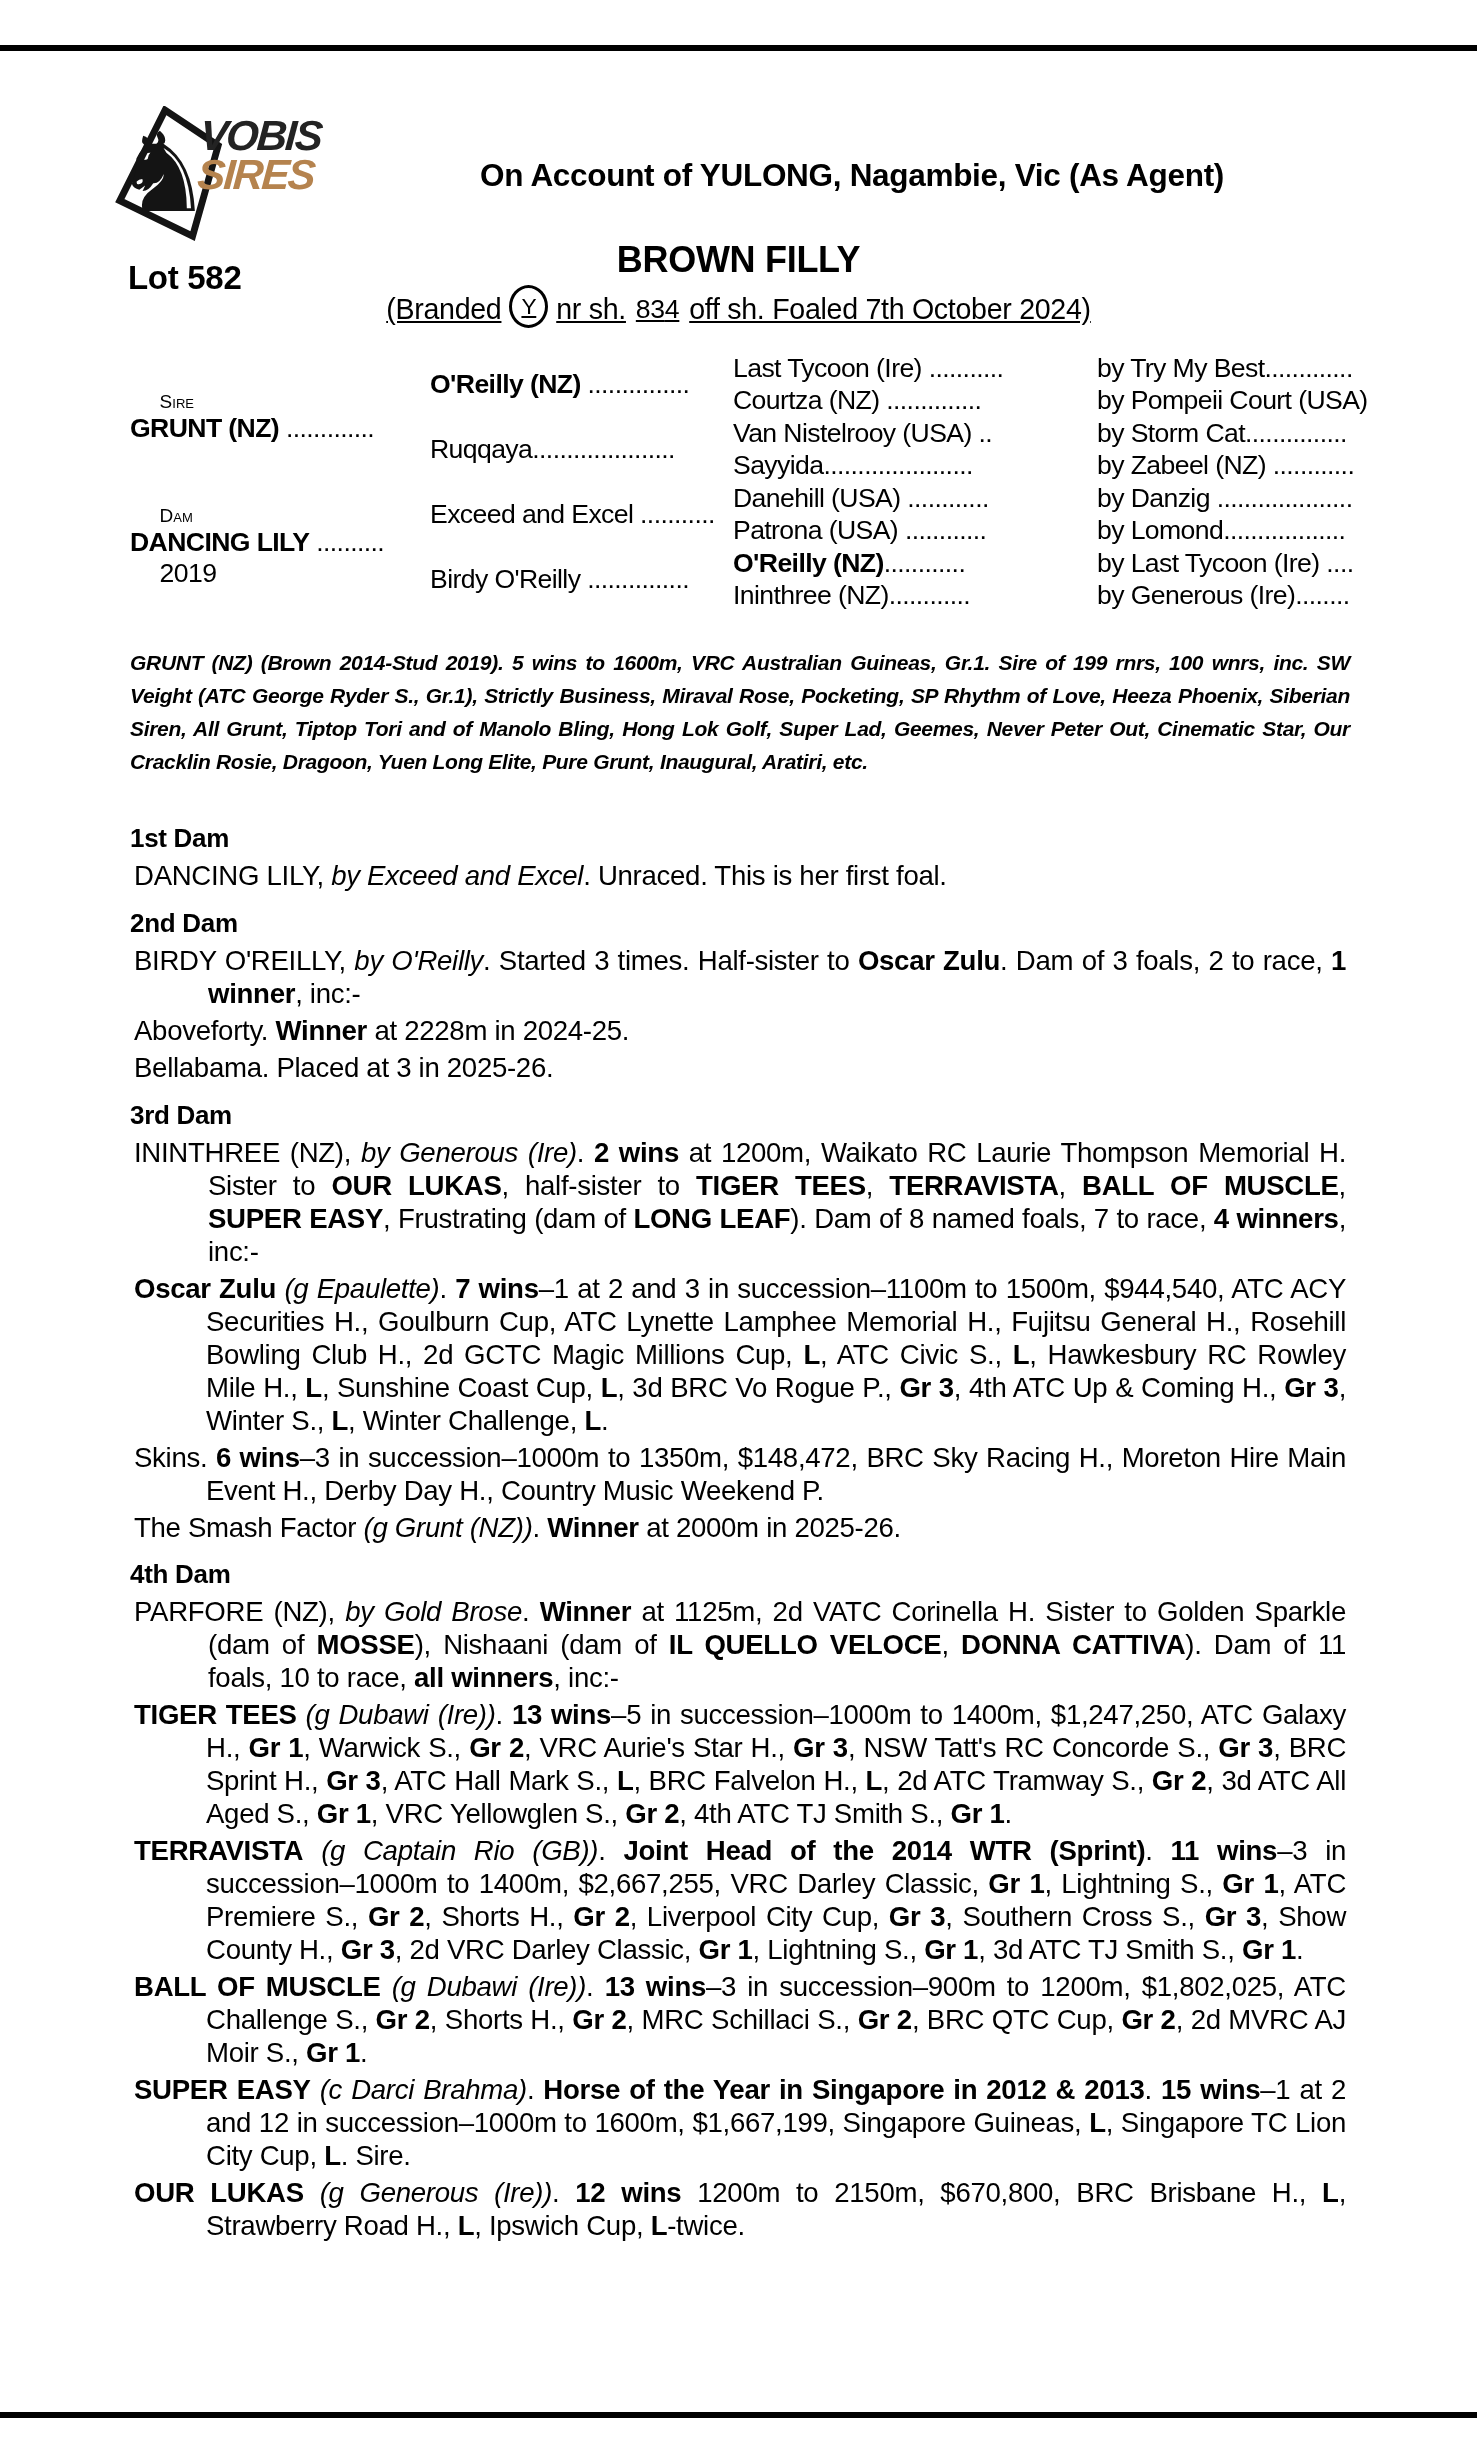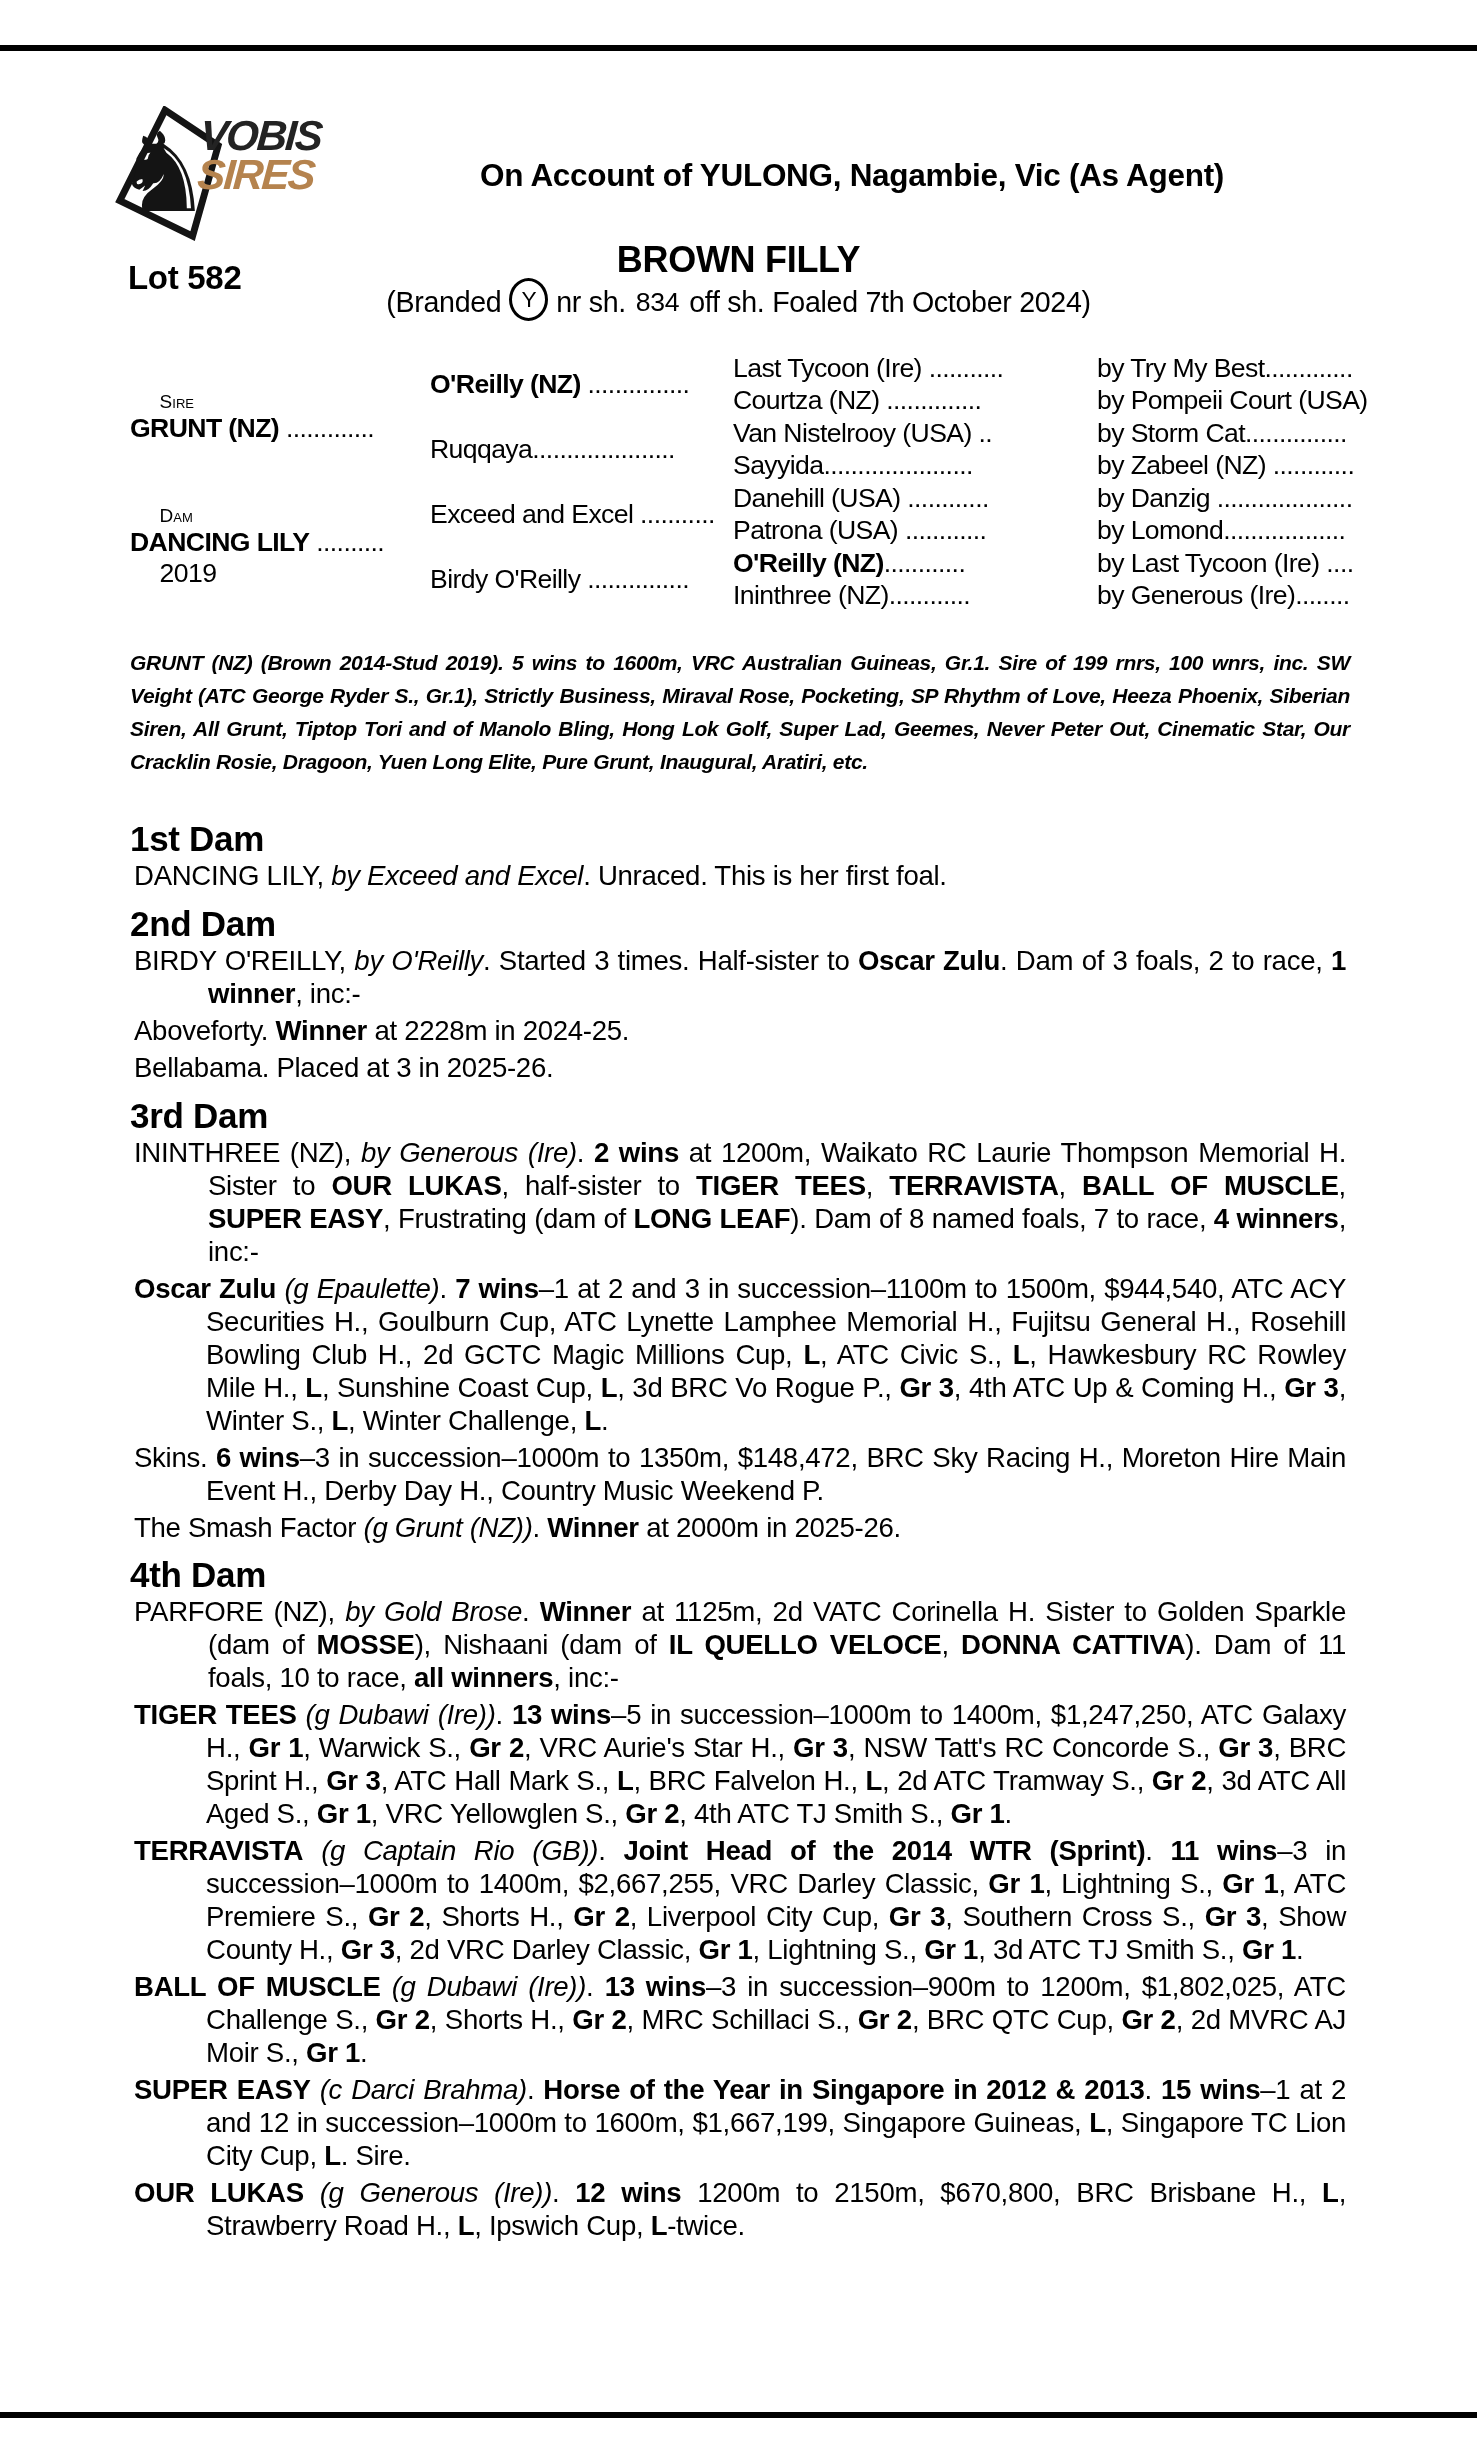--- a/index.html
+++ b/index.html
@@ -26,22 +26,22 @@
              font-size:42px;line-height:39px;letter-spacing:-2px;transform:skewX(-4deg);}
   .logo-vobis{color:#232323;}
   .logo-sires{color:#b5834e;}
 
   .lot{position:absolute;left:128px;top:259px;font-size:33px;font-weight:bold;}
 
   .barn-lines{position:absolute;left:325px;top:158px;width:1054px;text-align:center;
               font-weight:bold;font-size:31.5px;line-height:35px;}
   .horse-title{position:absolute;left:113px;top:239px;width:1251px;text-align:center;
                font-weight:bold;font-size:36px;}
-  .branded-line{position:absolute;left:113px;top:271px;width:1251px;height:63px;
-                display:flex;align-items:center;justify-content:center;font-size:28.6px;}
+  .branded-line{position:absolute;left:113px;top:278px;width:1251px;height:63px;
+                display:flex;align-items:center;justify-content:center;font-size:28.6px;text-decoration:underline;}
   .brand-circle{display:inline-flex;align-items:center;justify-content:center;
                 width:33px;height:37px;border:3px solid #000;border-radius:50%;
                 font-size:22.7px;font-weight:normal;margin:0 7.9px 5.9px 7.9px;}
   .fraction{display:inline-flex;flex-direction:row;align-items:center;
             font-size:26.6px;line-height:25.6px;margin:0 9.9px;}
 
   
   .pedigree{position:absolute;left:130px;top:352px;width:1271px;
             display:grid;grid-template-columns:300px 303px 364px 1fr;
             grid-auto-rows:32.5px;align-items:center;
@@ -58,21 +58,21 @@
   .bold{font-weight:bold;}
 
   
   .sire-para{position:absolute;left:130px;top:625px;width:1220px;
              font-weight:bold;font-style:italic;font-size:21px;line-height:33px;
              text-align:justify;}
 
   
   .details{position:absolute;left:130px;top:822px;width:1220px;
            font-size:27.6px;line-height:33px;}
-  .details h2{font-size:35px;line-height:33px;font-weight:bold;margin:14.8px 0 2px 0;}
+  .details h2{font-size:26px;line-height:33px;font-weight:bold;margin:14.8px 0 2px 0;}
   .details h2.first{margin-top:0;}
   .details p{margin:4px;text-align:justify;}
   .p-dam{padding-left:74px;text-indent:-74px;}
   .p-horse{margin-left:39px;padding-left:72px;text-indent:-72px;}
   .sb{font-weight:bold;}
   .si{font-style:italic;}
 </style>
 </head>
 <body>
 

